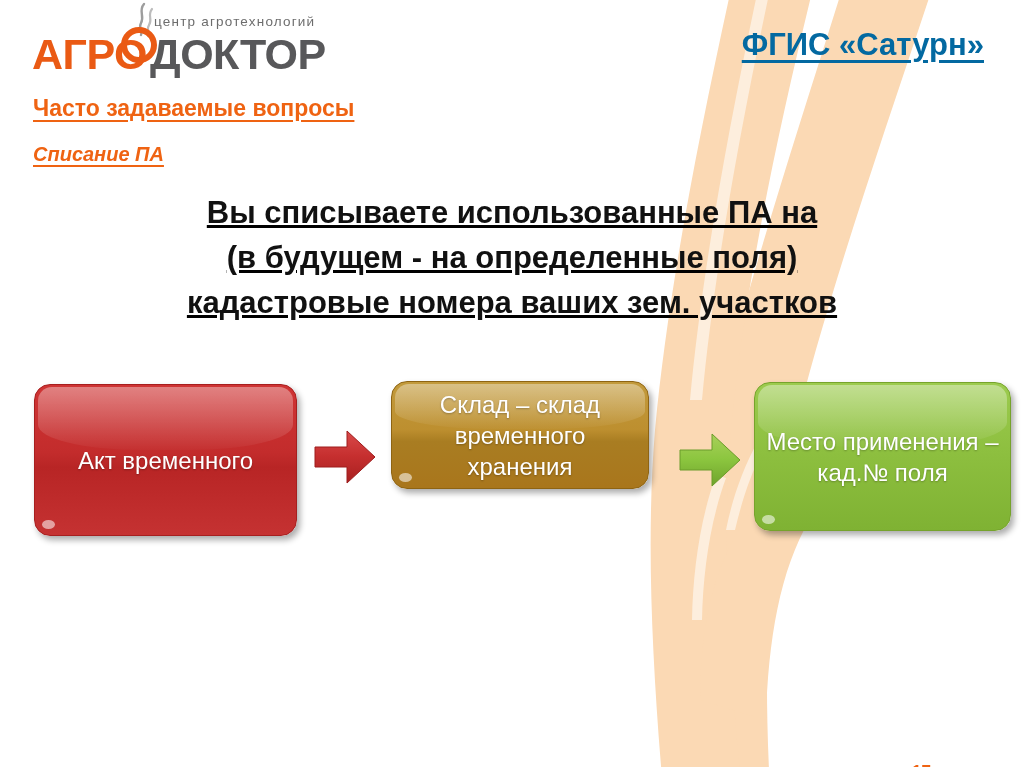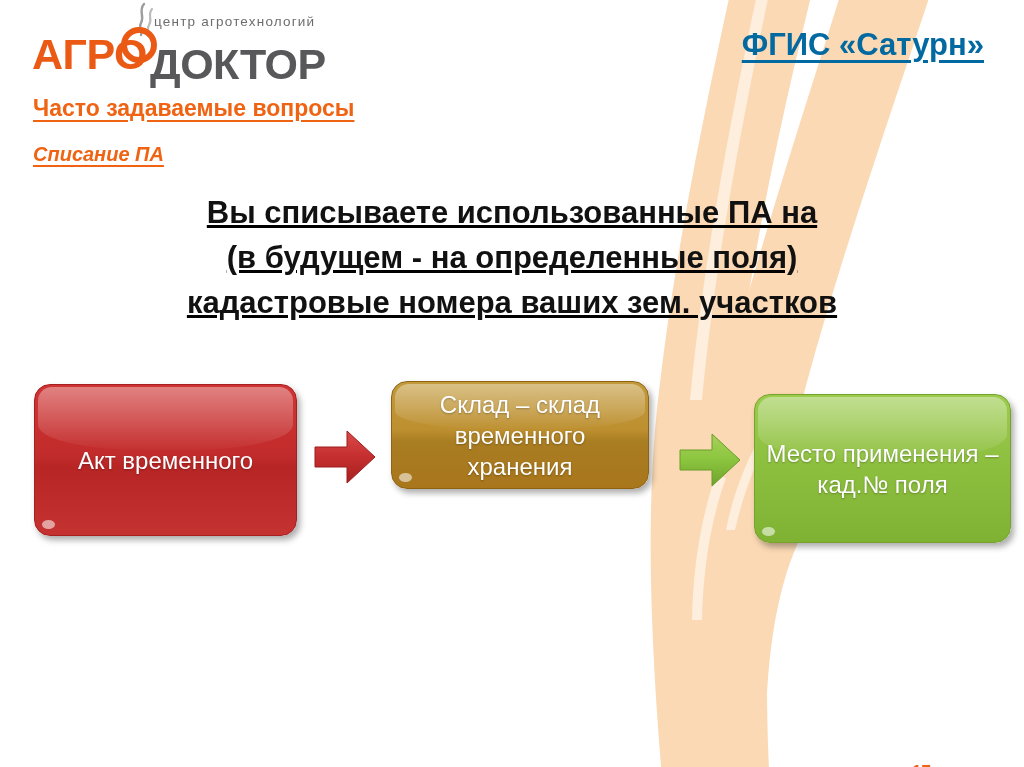--- a/index.html
+++ b/index.html
@@ -62,21 +62,21 @@
     top: 0px;
     font-size: 43px;
     font-weight: bold;
     color: #ea5a14;
     letter-spacing: -0.5px;
     line-height: 48px;
   }
   .logo-doktor {
     position: absolute;
     left: 118px;
-    top: 10px;
+    top: 0px;
     font-size: 43px;
     font-weight: bold;
     color: #58585a;
     letter-spacing: -0.5px;
     line-height: 48px;
   }
   #logo-mark {
     position: absolute;
     left: 82px;
     top: -14px;
@@ -318,21 +318,21 @@
       <defs>
         <linearGradient id="grad-arrow-green" x1="0" y1="0" x2="0" y2="1">
           <stop offset="0%" stop-color="#a8d05a"></stop>
           <stop offset="48%" stop-color="#8cc63f"></stop>
           <stop offset="100%" stop-color="#6fa32c"></stop>
         </linearGradient>
       </defs>
       <path d="M2 20 L34 20 L34 4 L62 30 L34 56 L34 40 L2 40 Z" fill="url(#grad-arrow-green)" stroke="#6b9c2a" stroke-width="1"></path>
     </svg>
 
-    <div id="box-field" class="flow-box" style="background: linear-gradient(rgb(156, 203, 78) 0%, rgb(141, 191, 63) 48%, rgb(127, 178, 51) 100%); margin-top: 12px;">
+    <div id="box-field" class="flow-box" style="background: linear-gradient(rgb(156, 203, 78) 0%, rgb(141, 191, 63) 48%, rgb(127, 178, 51) 100%);">
       <span class="gloss"></span>
       <span class="nub"></span>
       <span class="box-label">Место применения – кад.№ поля</span>
     </div>
 
   </div>
 
   <div id="page-number">17</div>
 
 </div>

